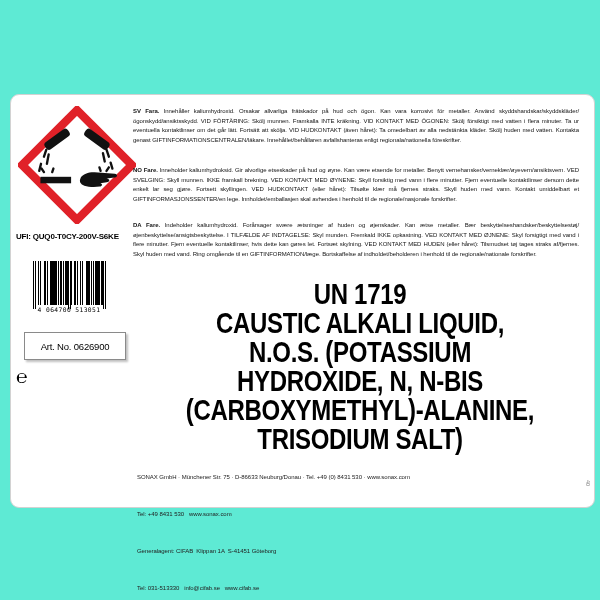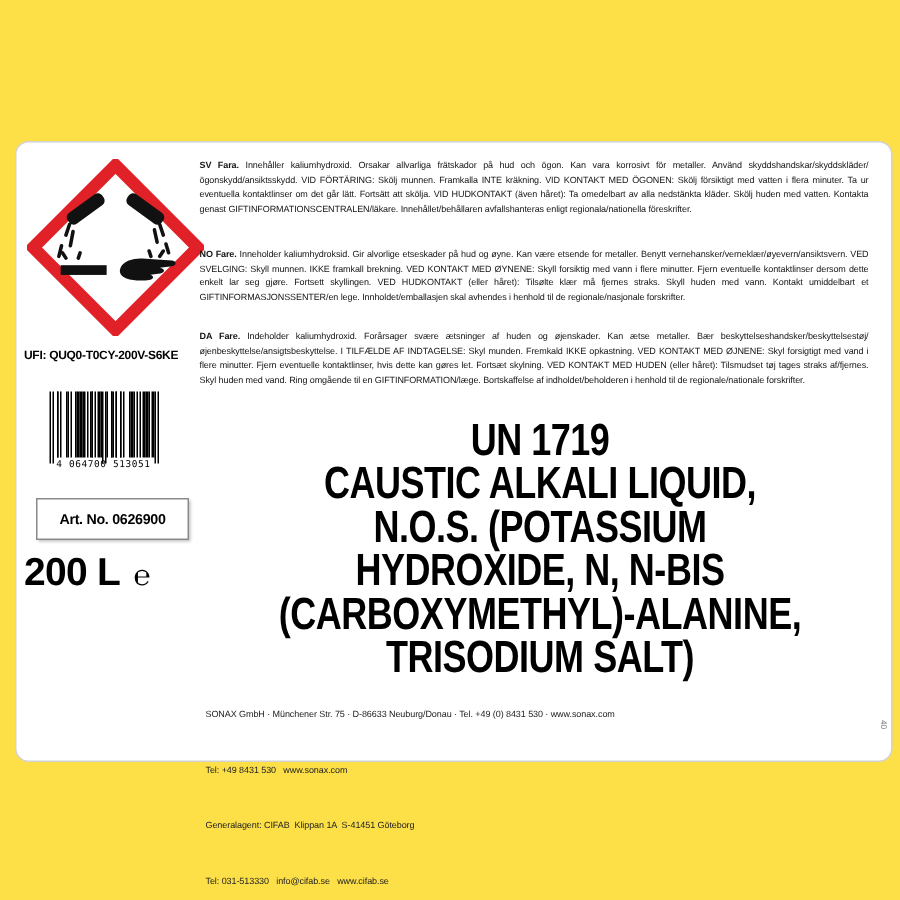--- a/index.html
+++ b/index.html
@@ -1,20 +1,20 @@
 <!DOCTYPE html>
 <html><head>
 <meta charset="utf-8">
 <style>
   html,body{margin:0;padding:0;}
   body{
     width:600px;height:600px;background:#ffffff;position:relative;
     font-family:"Liberation Sans", sans-serif;color:#000;overflow:hidden;
   }
-  .sheet{position:absolute;inset:0;background:#fde047;}
+  .sheet{position:absolute;inset:0;background:#5eead4;}
   .outline{
     position:absolute;left:10px;top:94px;width:583px;height:412px;
     border:1px solid #d2d2d2;border-radius:9px;background:#fff;
   }
   
   .picto{position:absolute;left:18px;top:106px;width:118px;height:118px;}
   
   .ufi{
     position:absolute;left:16px;top:232px;font-size:8px;font-weight:bold;
     letter-spacing:-0.2px;white-space:nowrap;
@@ -34,21 +34,21 @@
   .bc-m.guard{height:48px;}
   .bc-digits{
     margin-top:-3px;text-align:center;font-family:"DejaVu Sans Mono",monospace;
     font-size:6.3px;letter-spacing:0.4px;white-space:pre;background:transparent;
   }
   
   .artbox{
     position:absolute;left:24px;top:332px;width:100px;height:26px;
     border:1px solid #8a8a8a;box-shadow:1.5px 1.5px 2px rgba(0,0,0,0.25);
     display:flex;align-items:center;justify-content:center;background:#fff;
-    font-size:9.5px;font-weight:bold;letter-spacing:-0.2px;
+    font-size:9.5px;font-weight:normal;letter-spacing:-0.2px;
   }
   
   .volume{position:absolute;left:16px;top:366px;display:flex;align-items:baseline;gap:9px;}
   .vol-num{font-size:26px;font-weight:bold;letter-spacing:-0.5px;}
   .vol-e{font-size:19px;font-weight:400;}
   
   .title{
     position:absolute;left:135px;top:279px;width:450px;text-align:center;
     font-weight:bold;font-size:30px;line-height:29px;letter-spacing:-0.4px;
   }
@@ -204,21 +204,20 @@
         <div class="bc-m on guard"></div>
       </div>
     <div class="bc-digits">4 064700 513051</div>
   </div>
 
   <div class="artbox">
     <span>Art. No. 0626900</span>
   </div>
 
   <div class="volume">
-    <span class="vol-num">200 L</span>
     <span class="vol-e">℮</span>
   </div>
 
   <div class="title">
     <div class="condense">
       <div>UN 1719</div>
       <div>CAUSTIC ALKALI LIQUID,</div>
       <div>N.O.S. (POTASSIUM HYDROXIDE, N, N-BIS</div>
       <div>(CARBOXYMETHYL)-ALANINE, TRISODIUM SALT)</div>
     </div>

